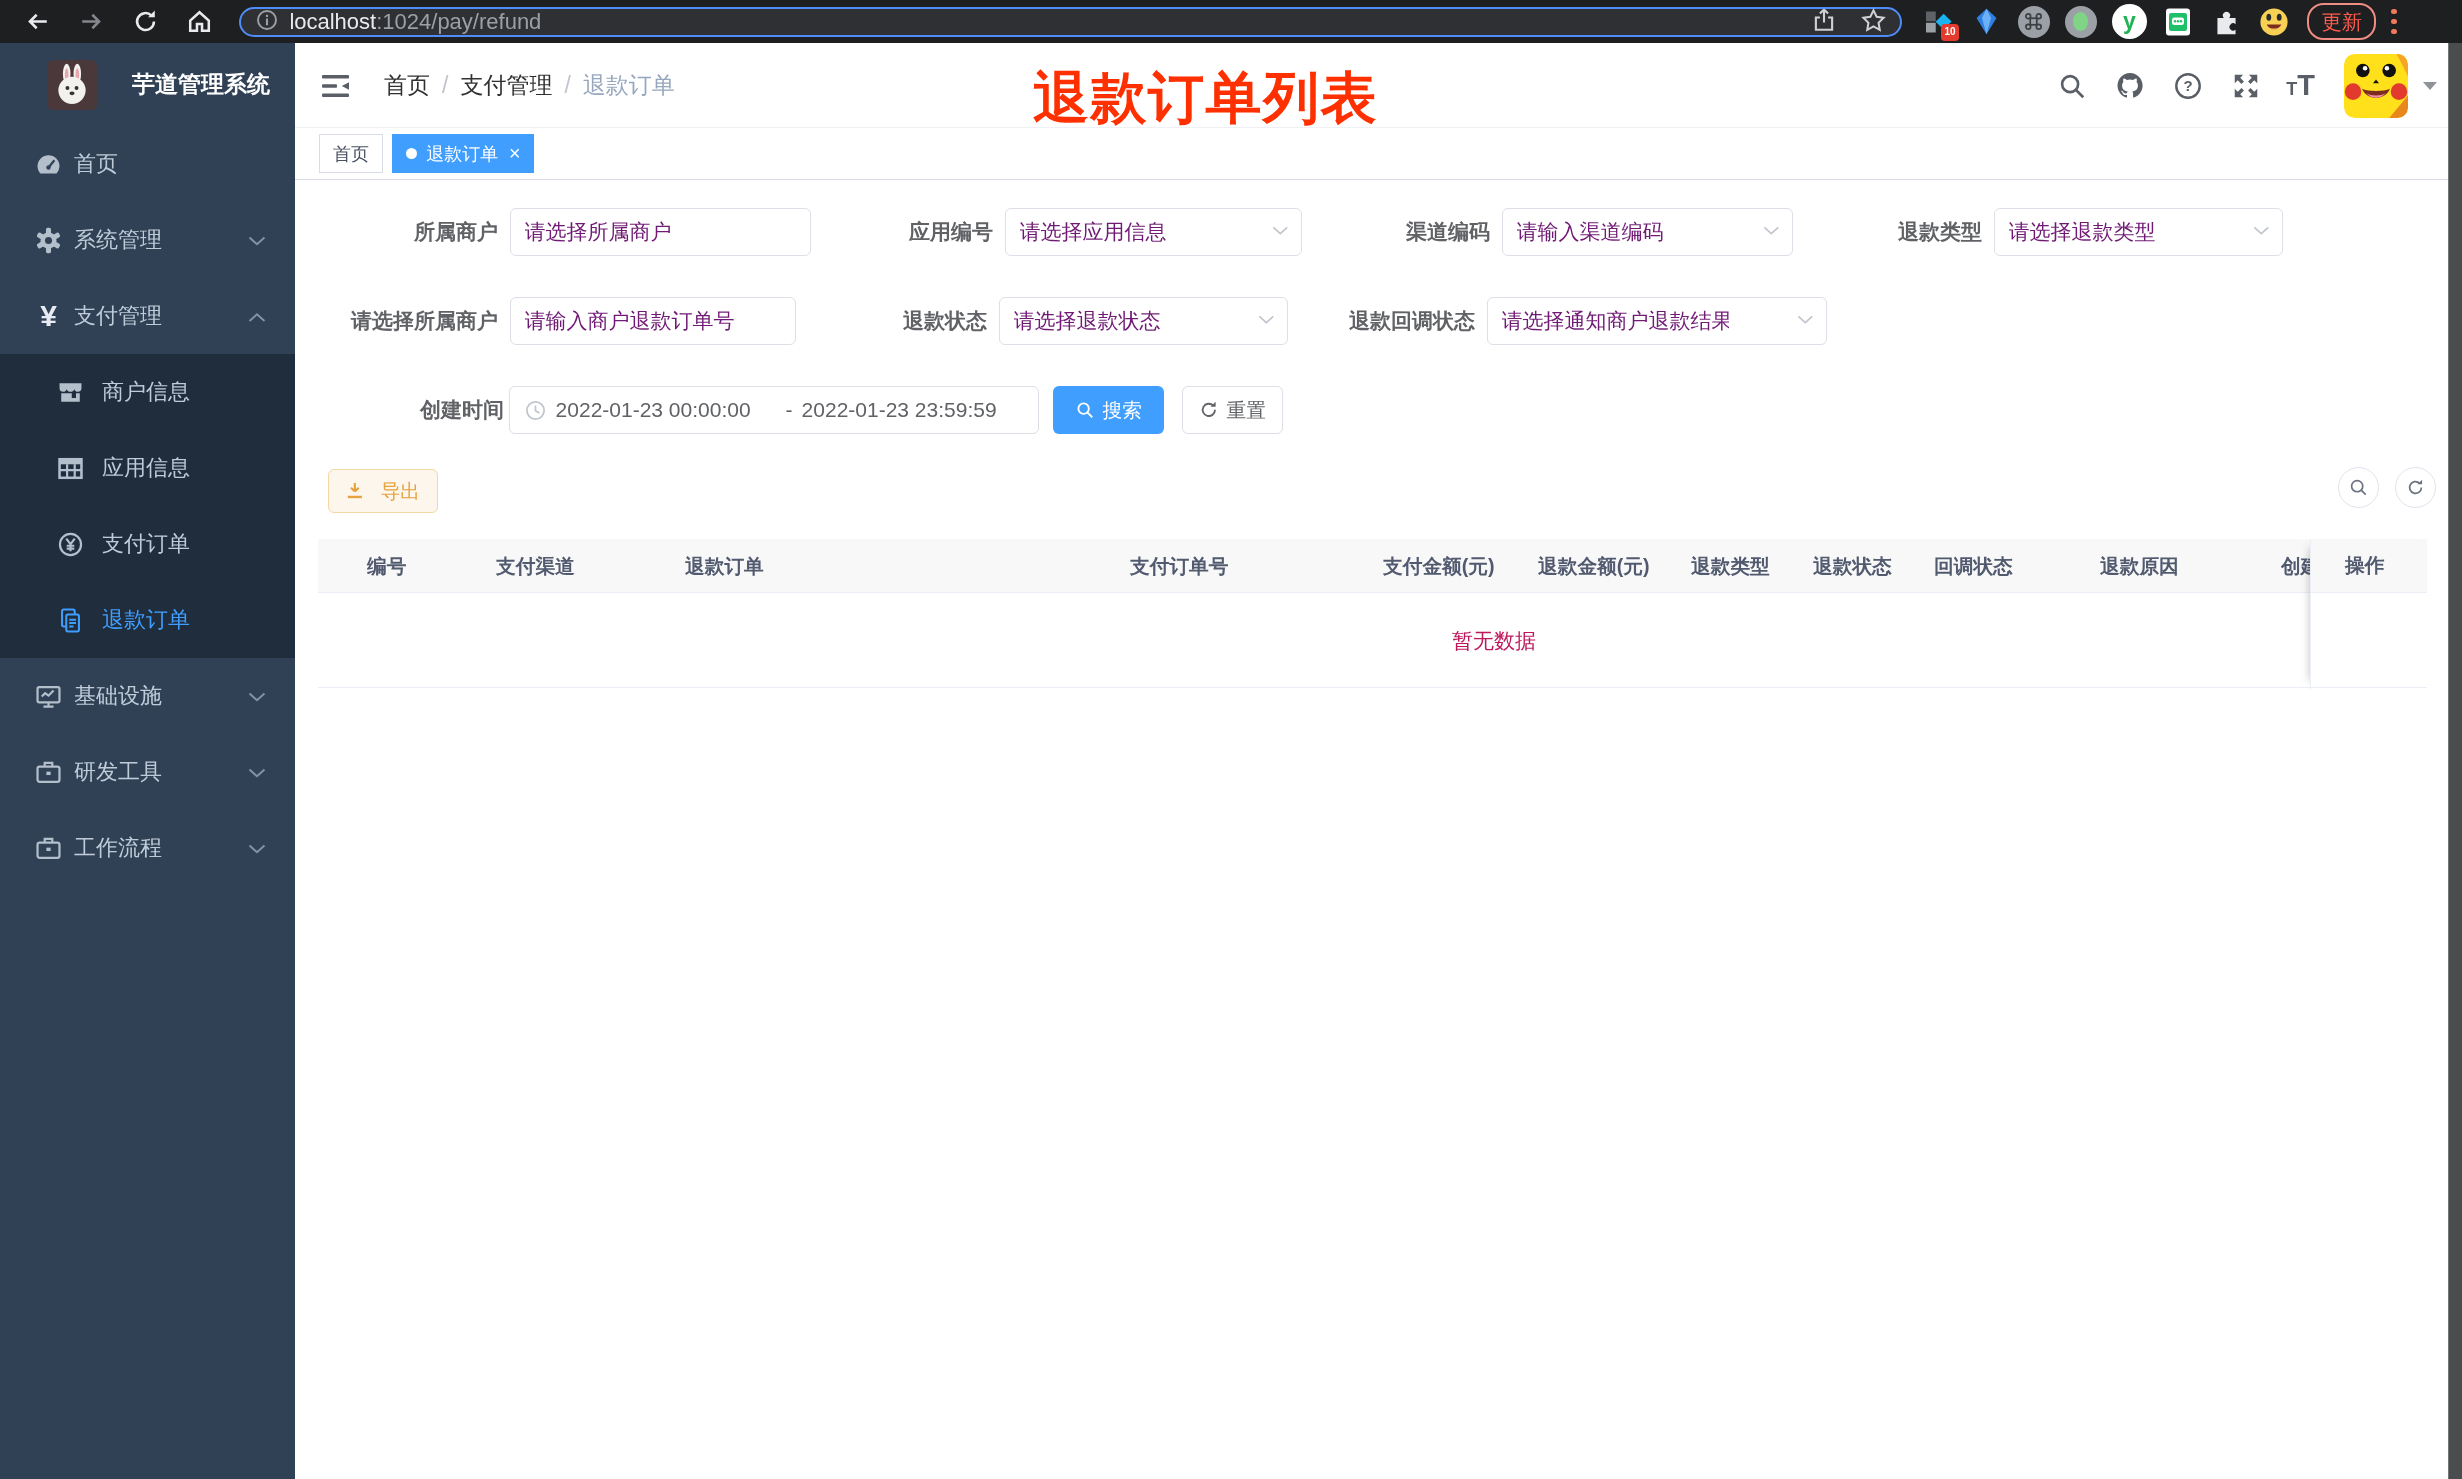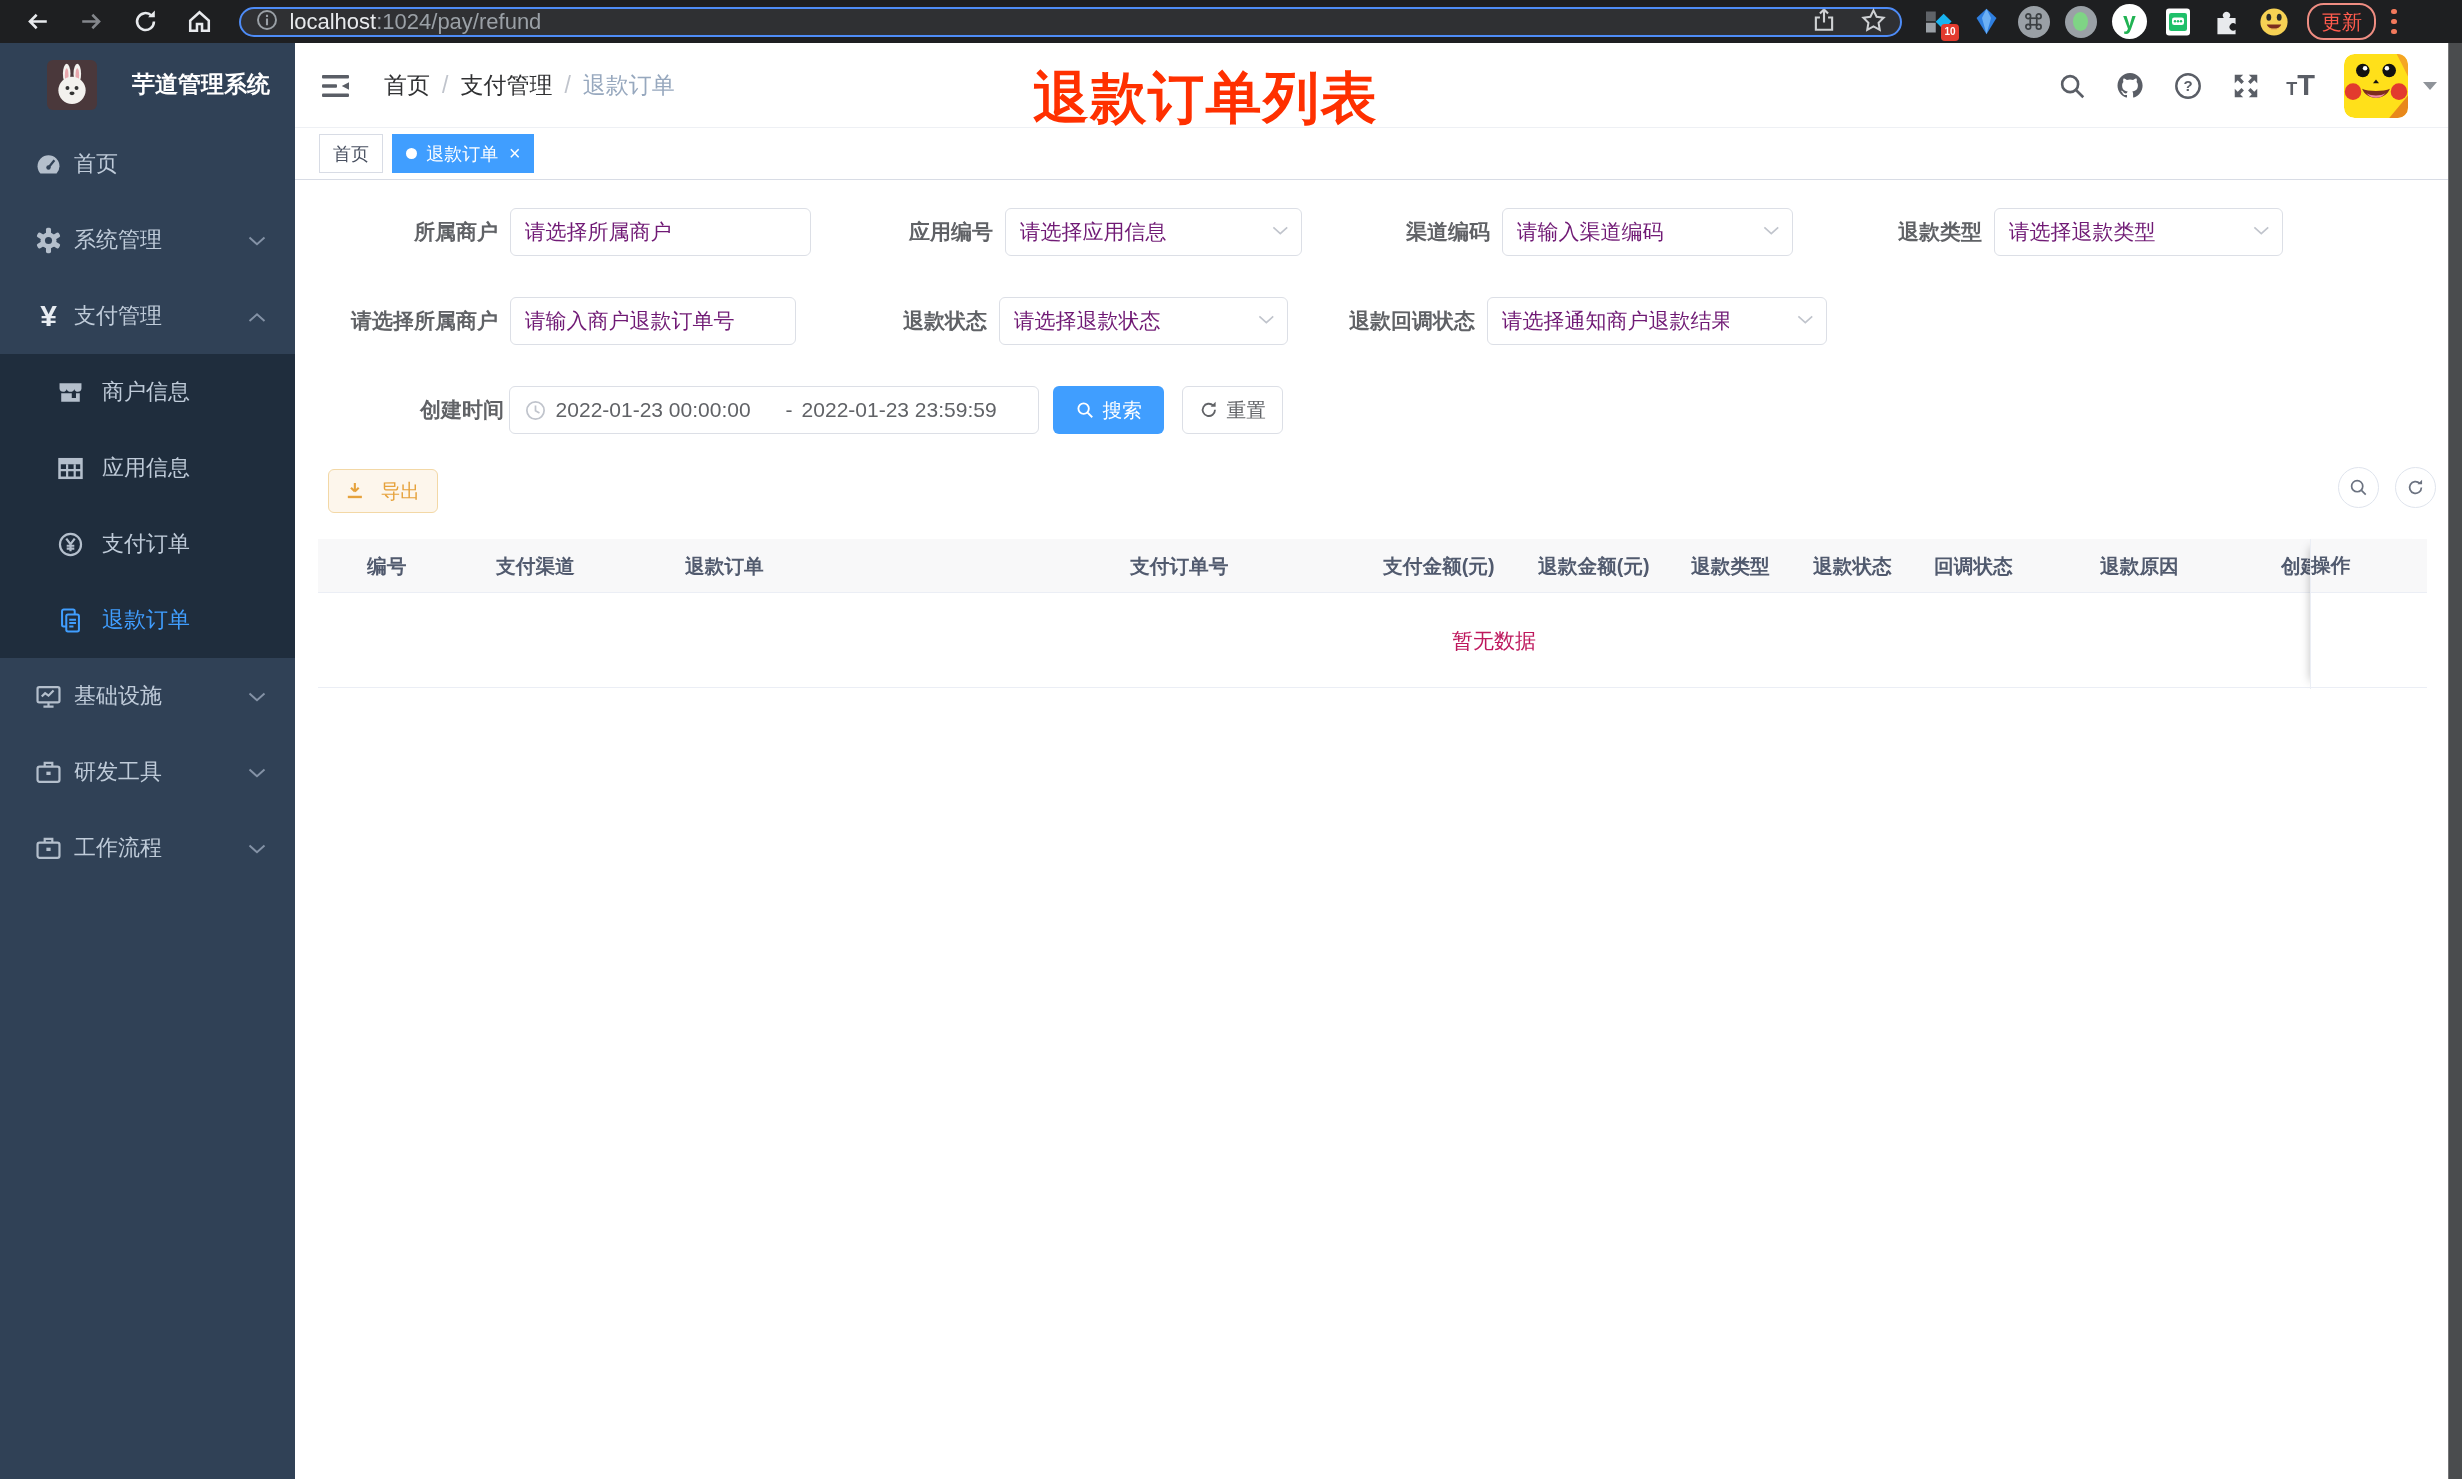--- a/index.html
+++ b/index.html
@@ -76,21 +76,21 @@
   .btn-warn{background:var(--warning_bg);border-color:var(--warning_border);color:var(--warning);height:44px;}
   .icon-circle-btn{position:absolute;width:41px;height:41px;border:1.5px solid #dfe4ed;border-radius:50%;background:#fff;display:flex;align-items:center;justify-content:center;color:#6b7280;cursor:pointer;}
 
   
   .table{position:absolute;left:23px;top:496px;width:2109px;}
   .thead{position:relative;height:54px;background:#f8f8f9;border-bottom:0.8px solid #ebeef5;}
   .th{position:absolute;top:0;height:54px;display:flex;align-items:center;font-size:19.7px;font-weight:700;color:#515a6e;white-space:nowrap;}
   .trow{position:relative;height:95px;background:#fff;border-bottom:0.8px solid #ebeef5;}
   .empty-text{position:absolute;left:1134px;top:0;height:95px;display:flex;align-items:center;font-size:21px;color:#be185d;}
   .fixed-col{position:absolute;left:1992px;top:0;width:117px;height:150px;box-shadow:-7.6px 0 9px -7.6px rgba(0,0,0,.25);border-left:0.8px solid #ebeef5;}
-  .fixed-head{height:54px;background:#f8f8f9;border-bottom:0.8px solid #ebeef5;display:flex;align-items:center;font-size:19.7px;font-weight:700;color:#515a6e;}
+  .fixed-head{height:54px;background:#f8f8f9;border-bottom:0.8px solid #ebeef5;display:flex;align-items:center;padding-left:34px;font-size:19.7px;font-weight:700;color:#515a6e;}
   .fixed-body{height:95px;background:#fff;border-bottom:0.8px solid #ebeef5;}
 
   .vscroll{position:absolute;right:0;top:43px;width:13.6px;bottom:0;background:#4a4c4e;border-left:0.8px solid #757678;cursor:pointer;}
 </style>
 </head>
 <body>
 
 <div class="screen">
 
   <div class="browser-bar">

